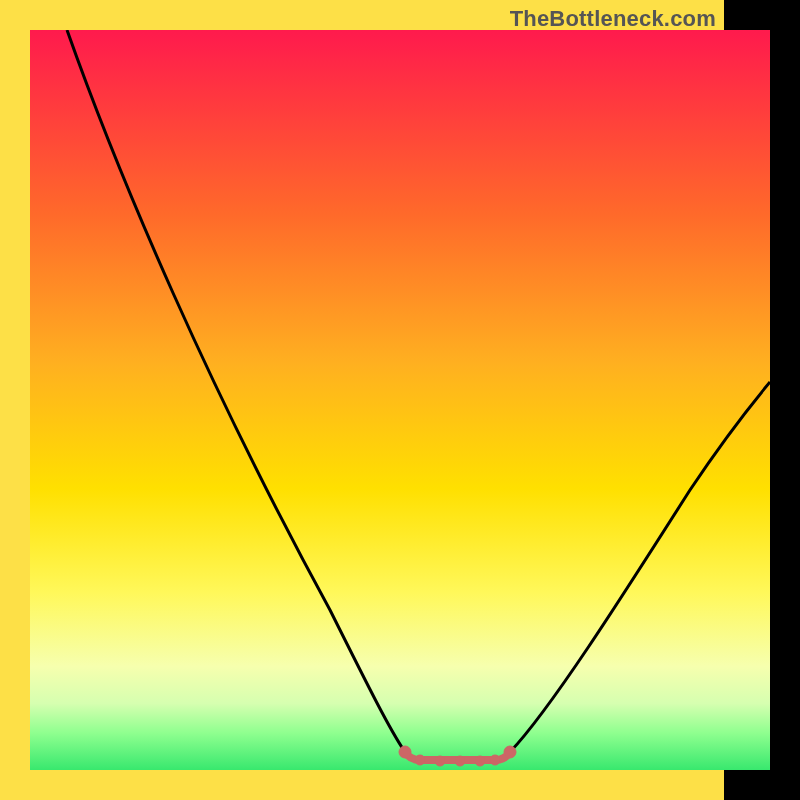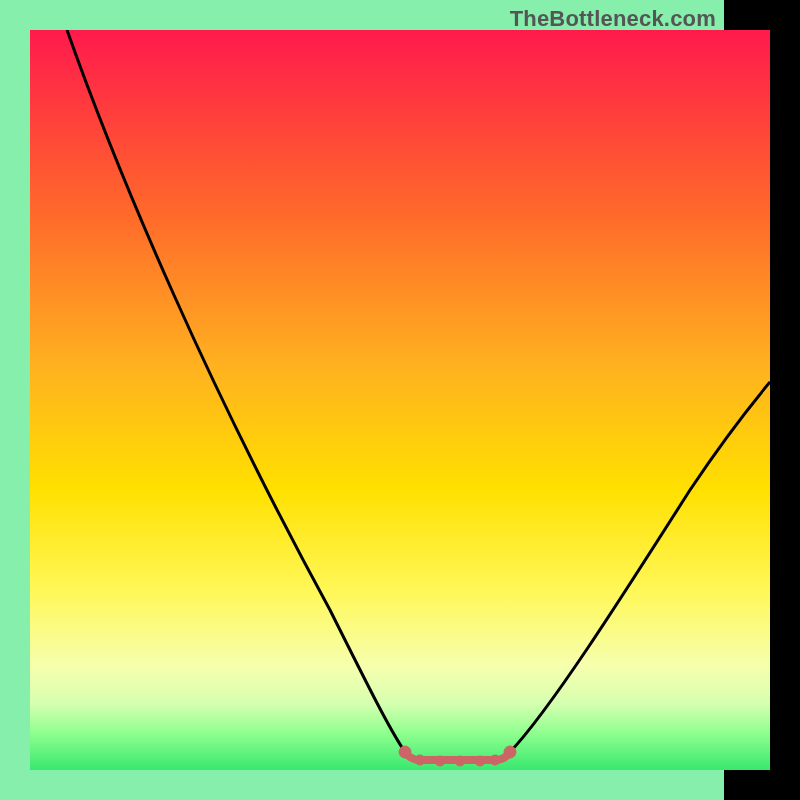--- a/index.html
+++ b/index.html
@@ -8,21 +8,21 @@
     background: #000;
     width: 800px;
     height: 800px;
     overflow: hidden;
     font-family: Arial, Helvetica, sans-serif;
   }
   .frame {
     position: relative;
     width: 724px;
     height: 800px;
-    background: #86efac;
+    background: #fde047;
   }
   .watermark {
     position: absolute;
     top: 6px;
     right: 8px;
     color: #555;
     font-size: 22px;
     font-weight: 600;
     letter-spacing: 0.2px;
     z-index: 10;

